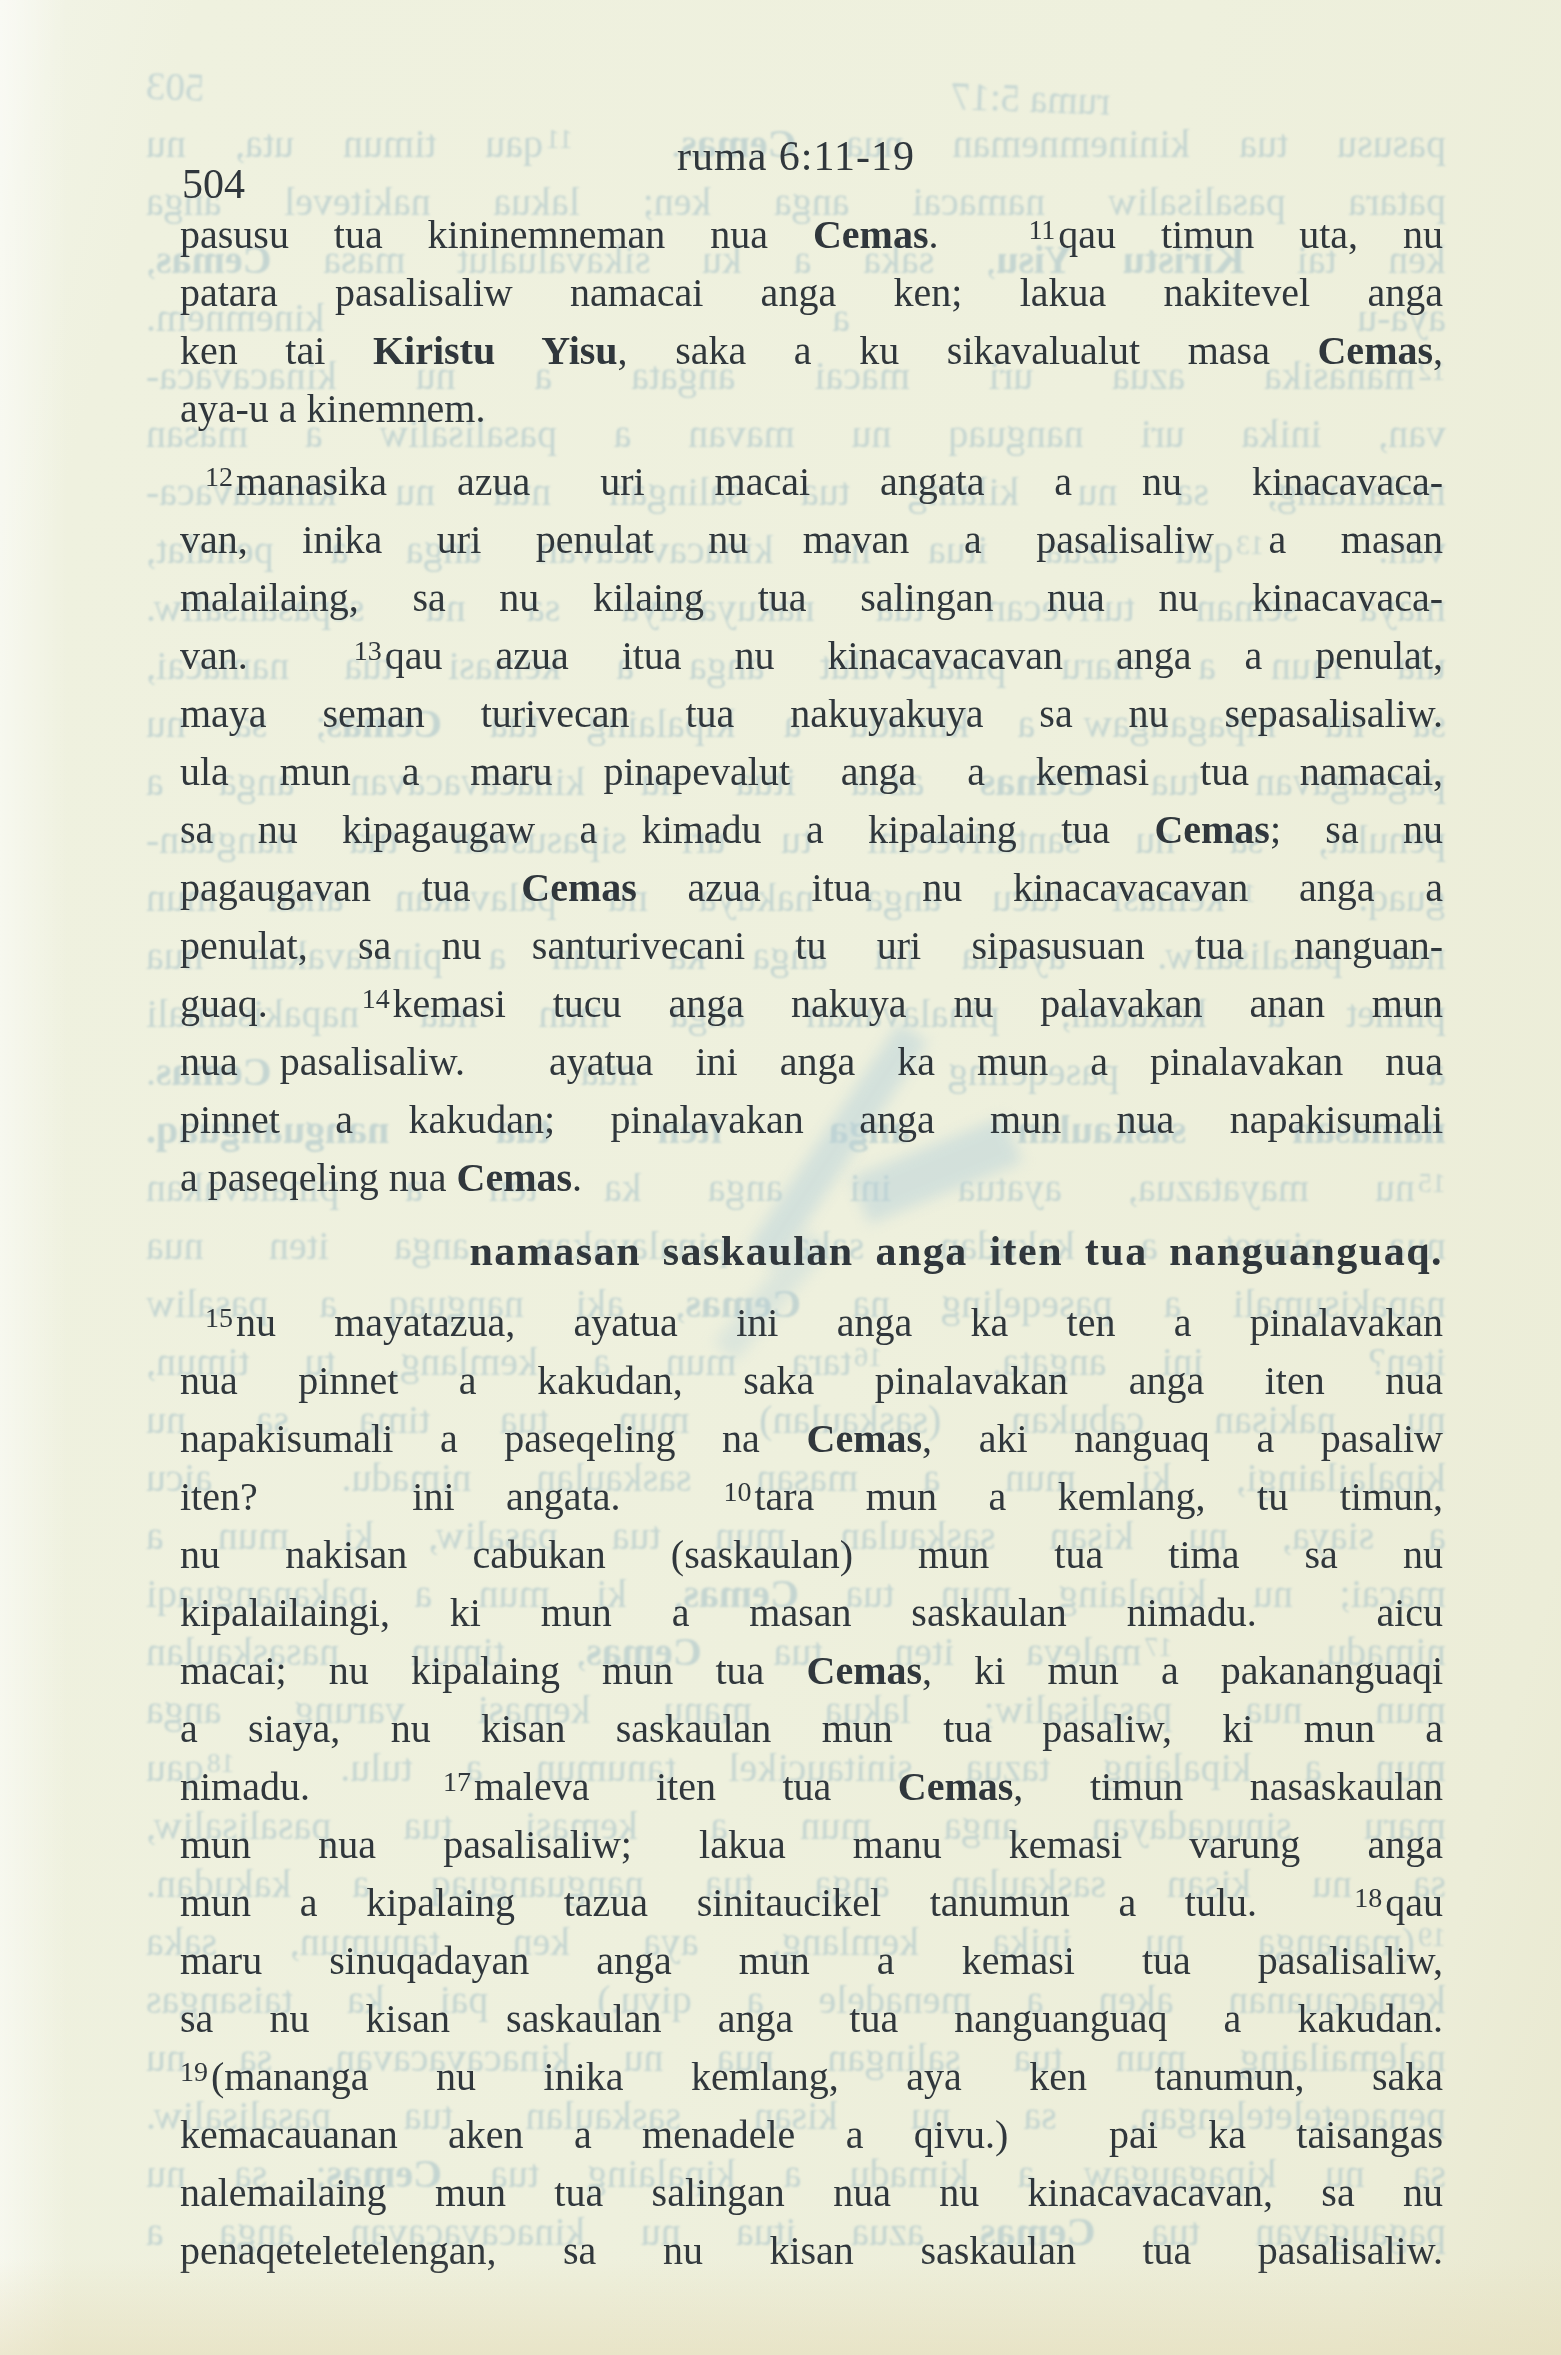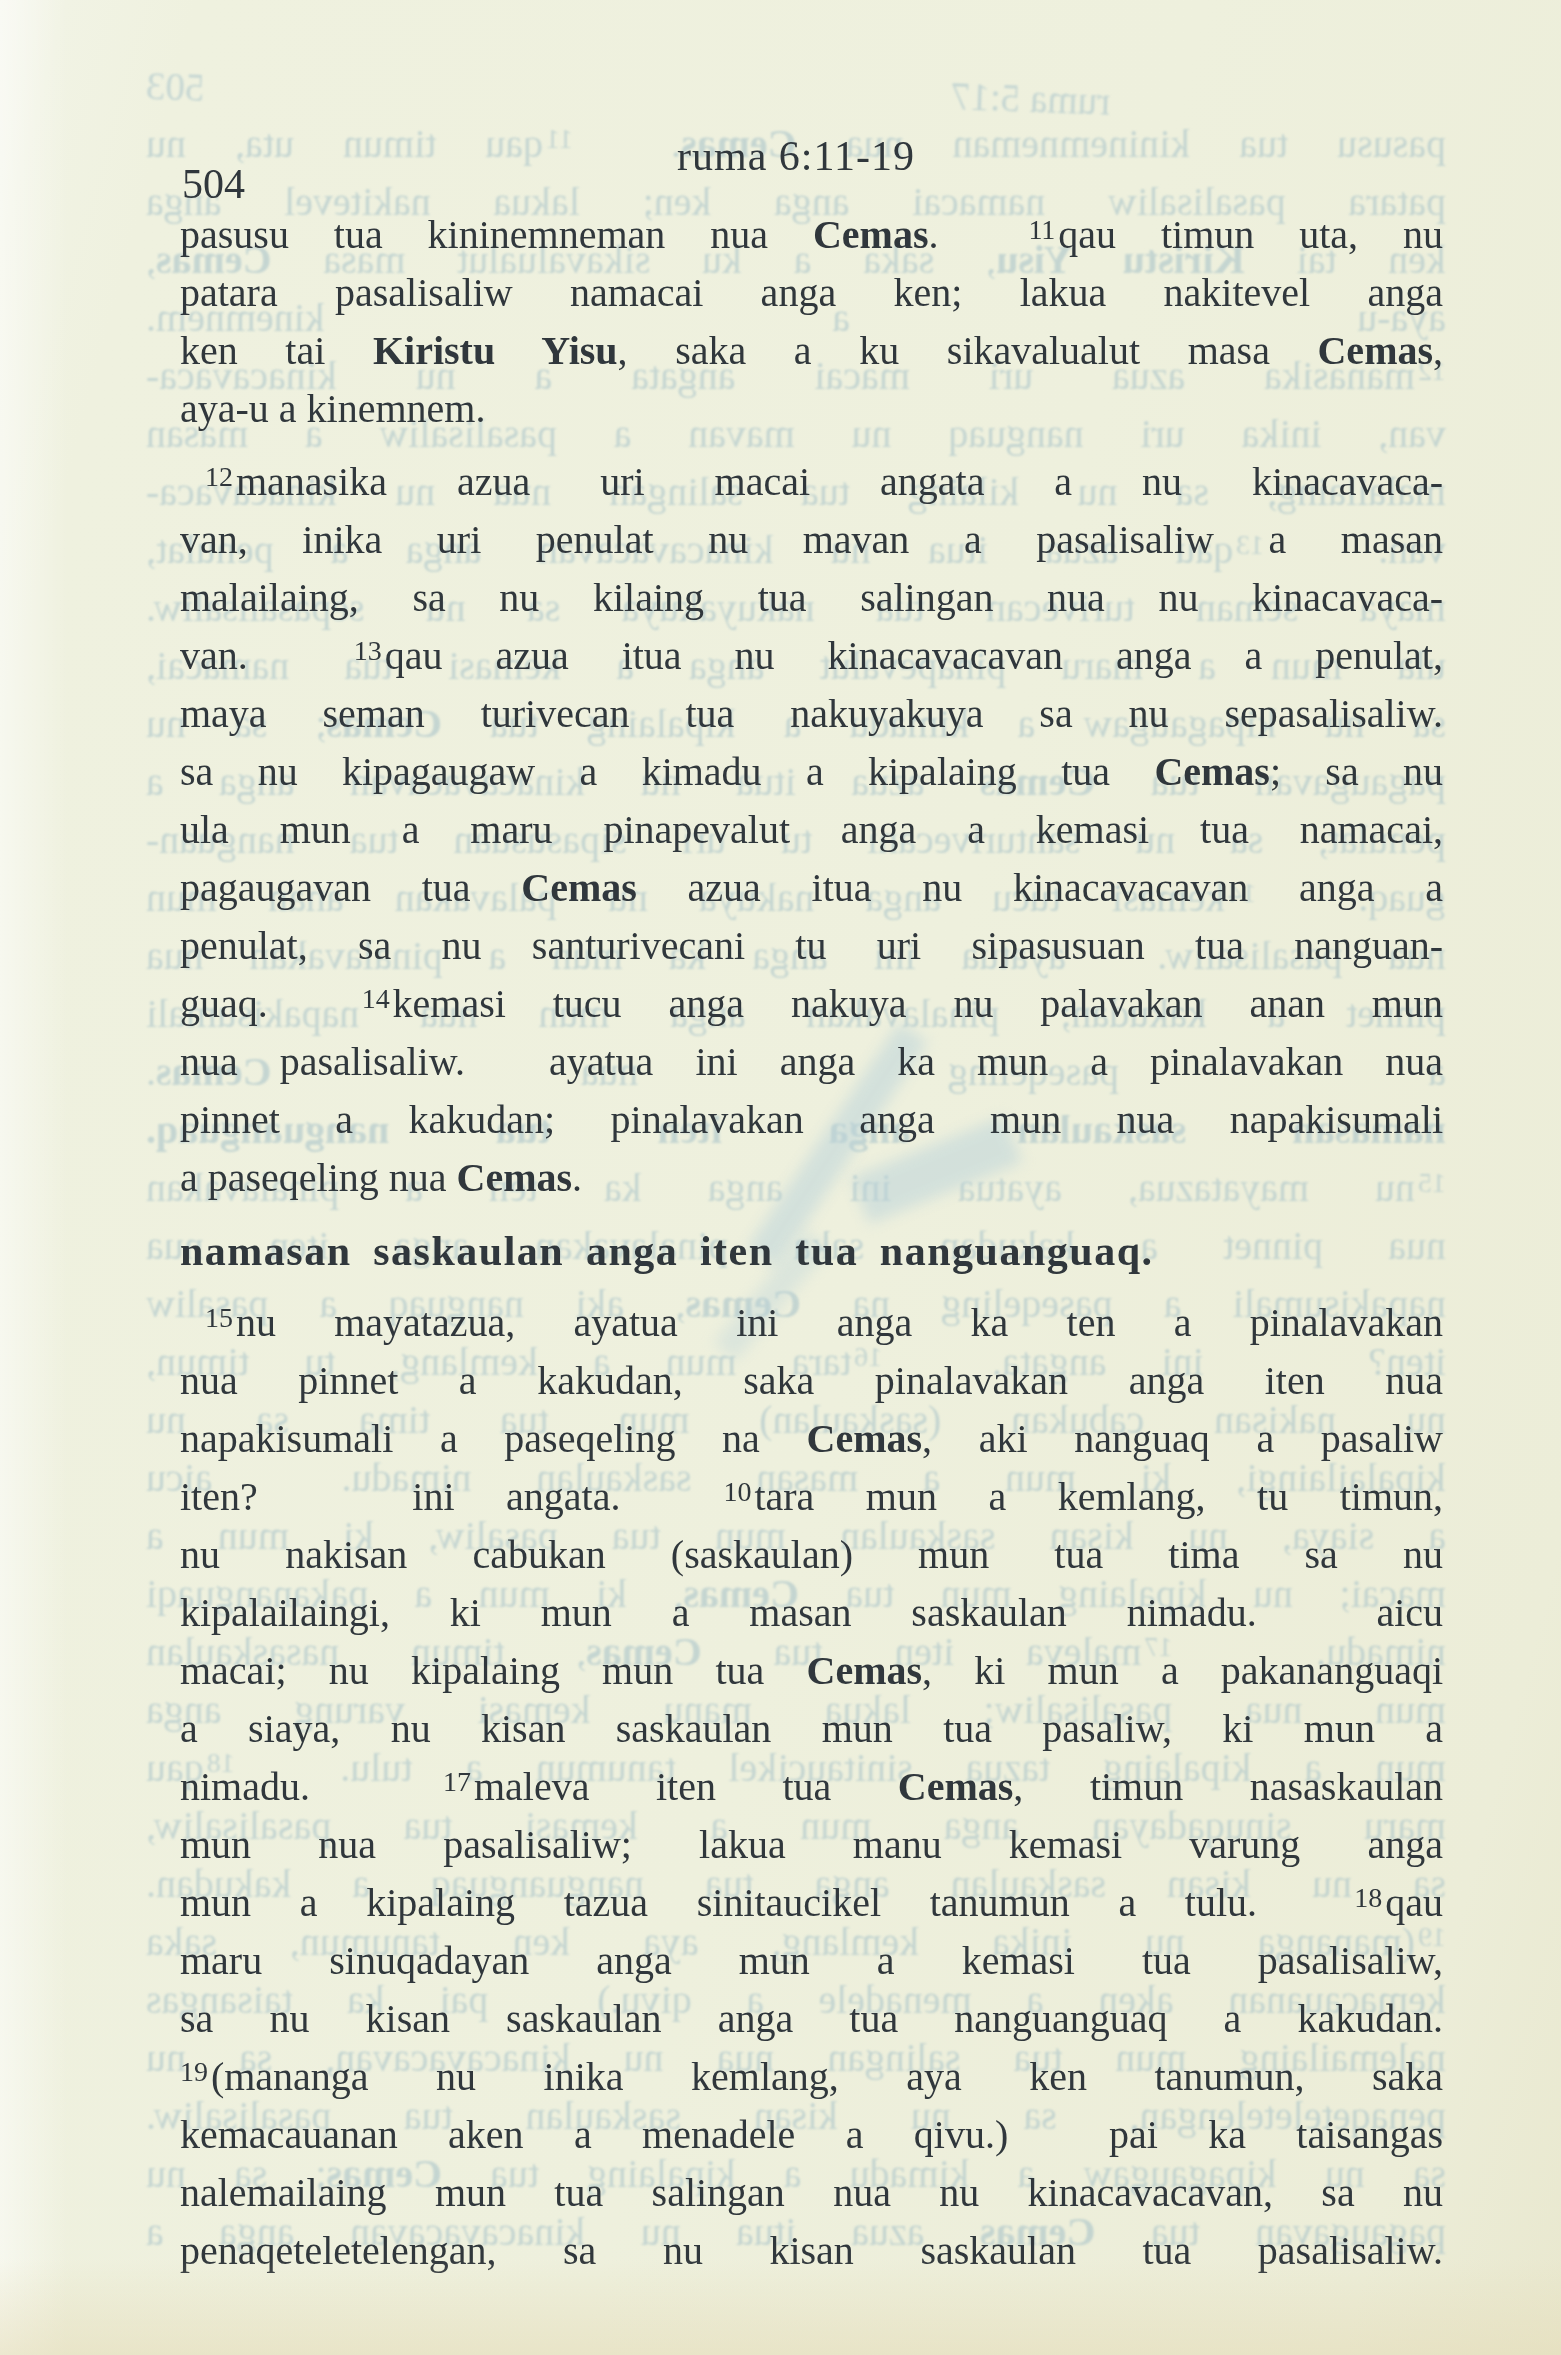--- a/index.html
+++ b/index.html
@@ -50,21 +50,21 @@
   .body-text{
     position:absolute;left:180px;top:206px;width:1263px;
     font-size:40px;line-height:58px;
   }
   .line{text-align:justify;text-align-last:justify;}
   .line.short{text-align-last:left;}
   .line.ind{text-indent:25px;}
   sup{font-size:28px;font-weight:normal;line-height:0;vertical-align:8.7px;margin-right:2.9px;letter-spacing:0;}
   b{font-weight:bold;}
   .section-heading{
-    margin:15.5px 0 13.6px 0;font-size:42px;font-weight:bold;text-align:left;
+    margin:15.5px 0 13.6px 0;font-size:42px;font-weight:bold;text-align:right;
     line-height:58px;letter-spacing:1.5px;word-spacing:9.7px;
   }
   #para2{margin-top:14.6px;}
 </style>
 </head>
 <body>
 
 <div class="page">
 
   <div class="ghost-layer">
@@ -123,22 +123,22 @@
         <div class="line">patara pasalisaliw namacai anga ken; lakua nakitevel anga</div>
         <div class="line">ken tai <b>Kiristu Yisu</b>, saka a ku sikavalualut masa <b>Cemas</b>,</div>
         <div class="line short">aya-u a kinemnem.</div>
       </div>
     <div class="para" id="para2">
         <div class="line ind"><sup>12</sup>manasika azua uri macai angata a nu kinacavaca-</div>
         <div class="line">van, inika uri penulat nu mavan a pasalisaliw a masan</div>
         <div class="line">malailaing, sa nu kilaing tua salingan nua nu kinacavaca-</div>
         <div class="line">van.&nbsp; <sup>13</sup>qau azua itua nu kinacavacavan anga a penulat,</div>
         <div class="line">maya seman turivecan tua nakuyakuya sa nu sepasalisaliw.</div>
+        <div class="line">ula mun a maru pinapevalut anga a kemasi tua namacai,</div>
         <div class="line">sa nu kipagaugaw a kimadu a kipalaing tua <b>Cemas</b>; sa nu</div>
-        <div class="line">ula mun a maru pinapevalut anga a kemasi tua namacai,</div>
         <div class="line">pagaugavan tua <b>Cemas</b> azua itua nu kinacavacavan anga a</div>
         <div class="line">penulat, sa nu santurivecani tu uri sipasusuan tua nanguan-</div>
         <div class="line">guaq.&nbsp; <sup>14</sup>kemasi tucu anga nakuya nu palavakan anan mun</div>
         <div class="line">nua pasalisaliw.&nbsp; ayatua ini anga ka mun a pinalavakan nua</div>
         <div class="line">pinnet a kakudan; pinalavakan anga mun nua napakisumali</div>
         <div class="line short">a paseqeling nua <b>Cemas</b>.</div>
       </div>
     <div class="section-heading">namasan saskaulan anga iten tua nanguanguaq.</div>
     <div class="para" id="para3">
         <div class="line ind"><sup>15</sup>nu mayatazua, ayatua ini anga ka ten a pinalavakan</div>

